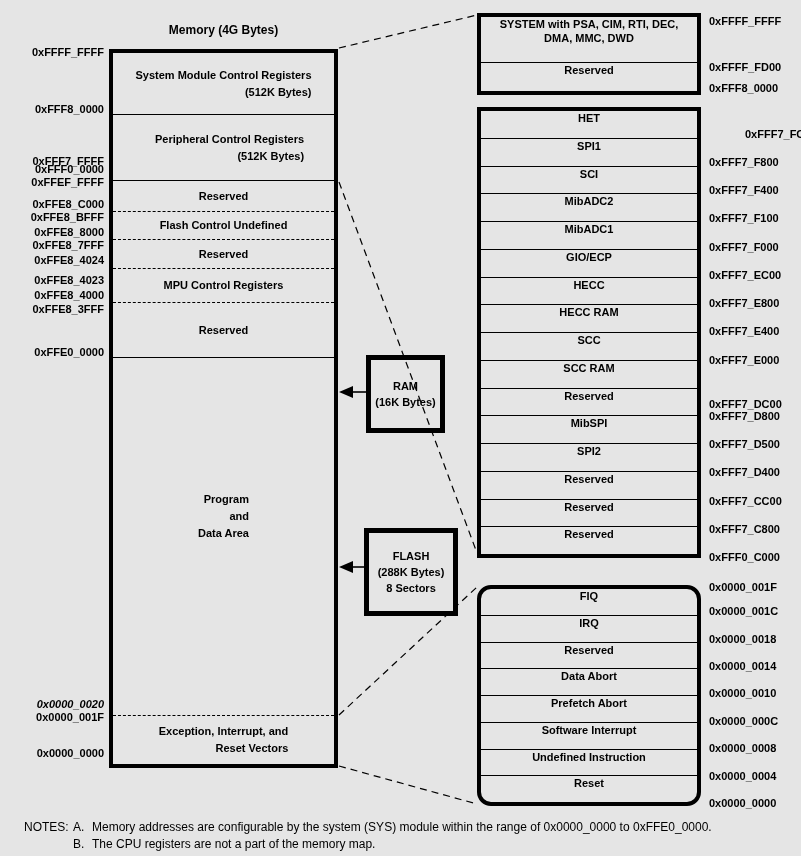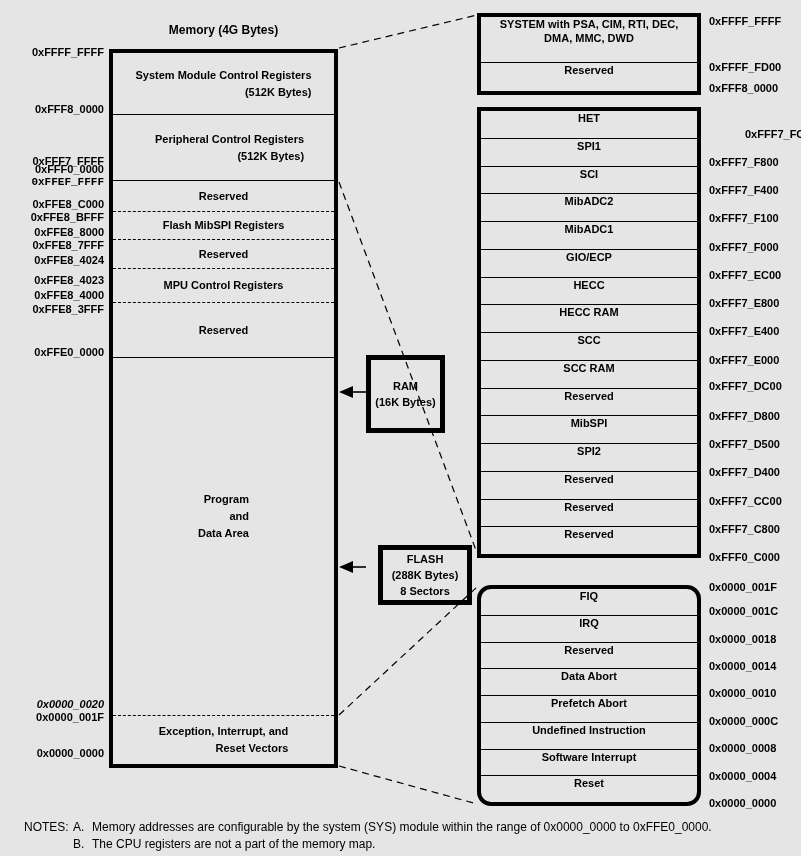--- a/index.html
+++ b/index.html
@@ -33,21 +33,21 @@
   }
   .addr-l{left:0;width:104px;text-align:right;}
   .addr-r{left:709px;text-align:left;}
   
   .callout{
     border:5px solid #000;box-sizing:border-box;
     display:flex;align-items:center;justify-content:center;text-align:center;
     font-size:11px;font-weight:bold;line-height:16px;
   }
   .ram-box{left:366px;top:355px;width:79px;height:78px;}
-  .flash-box{left:378px;top:528px;width:94px;height:60px;margin-top:17px;}
+  .flash-box{left:364px;top:528px;width:94px;height:88px;}
   
   .rframe{
     left:477px;width:224px;border:4px solid #000;box-sizing:border-box;
     display:flex;flex-direction:column;
   }
   .sys-box{top:13px;height:82px;}
   .peri-box{top:107px;height:451px;}
   .vec-box{top:585px;height:221px;border-radius:14px;}
   .rrow{
     box-sizing:border-box;flex:1;
@@ -88,21 +88,21 @@
 (512K Bytes)</span>
       </div>
     <div class="seg b-solid" style="height:66px;padding-left:12px;">
         <span class="pre">Peripheral Control Registers
 (512K Bytes)</span>
       </div>
     <div class="seg b-dash" style="height:31px;">
         <span class="pre">Reserved</span>
       </div>
     <div class="seg b-dash" style="height:28px;">
-        <span class="pre">Flash MibSPI Registers</span>
+        <span class="pre">Flash Control Undefined</span>
       </div>
     <div class="seg b-dash" style="height:29px;">
         <span class="pre">Reserved</span>
       </div>
     <div class="seg b-dash" style="height:34px;">
         <span class="pre">MPU Control Registers</span>
       </div>
     <div class="seg b-solid" style="height:55px;">
         <span class="pre">Reserved</span>
       </div>
@@ -114,21 +114,21 @@
     <div class="seg" style="height:48px;">
         <span class="pre">Exception, Interrupt, and
 Reset Vectors</span>
       </div>
   </div>
 
   <div class="addr addr-l" style="top:46px;">0xFFFF_FFFF</div>
   <div class="addr addr-l" style="top:103px;">0xFFF8_0000</div>
   <div class="addr addr-l" style="top:115px;margin-top:40px;">0xFFF7_FFFF</div>
   <div class="addr addr-l" style="top:163px;">0xFFF0_0000</div>
-  <div class="addr addr-l" style="top:176px;font-family:Liberation Mono, monospace;">0xFFEF_FFFF</div>
+  <div class="addr addr-l" style="top:176px;">0xFFEF_FFFF</div>
   <div class="addr addr-l" style="top:198px;">0xFFE8_C000</div>
   <div class="addr addr-l" style="top:211px;">0xFFE8_BFFF</div>
   <div class="addr addr-l" style="top:226px;">0xFFE8_8000</div>
   <div class="addr addr-l" style="top:239px;">0xFFE8_7FFF</div>
   <div class="addr addr-l" style="top:254px;">0xFFE8_4024</div>
   <div class="addr addr-l" style="top:274px;">0xFFE8_4023</div>
   <div class="addr addr-l" style="top:289px;">0xFFE8_4000</div>
   <div class="addr addr-l" style="top:303px;">0xFFE8_3FFF</div>
   <div class="addr addr-l" style="top:346px;">0xFFE0_0000</div>
   <div class="addr addr-l" style="top:698px;font-style:italic;">0x0000_0020</div>
@@ -206,21 +206,21 @@
   </div>
   <div class="addr addr-r" style="top:128px;padding-left:36px;">0xFFF7_FC00</div>
   <div class="addr addr-r" style="top:156px;">0xFFF7_F800</div>
   <div class="addr addr-r" style="top:184px;">0xFFF7_F400</div>
   <div class="addr addr-r" style="top:212px;">0xFFF7_F100</div>
   <div class="addr addr-r" style="top:241px;">0xFFF7_F000</div>
   <div class="addr addr-r" style="top:269px;">0xFFF7_EC00</div>
   <div class="addr addr-r" style="top:297px;">0xFFF7_E800</div>
   <div class="addr addr-r" style="top:325px;">0xFFF7_E400</div>
   <div class="addr addr-r" style="top:354px;">0xFFF7_E000</div>
-  <div class="addr addr-r" style="top:380px;">0xFFF7_DC00</div>
+  <div class="addr addr-r" style="top:398px;">0xFFF7_DC00</div>
   <div class="addr addr-r" style="top:410px;">0xFFF7_D800</div>
   <div class="addr addr-r" style="top:438px;">0xFFF7_D500</div>
   <div class="addr addr-r" style="top:466px;">0xFFF7_D400</div>
   <div class="addr addr-r" style="top:495px;">0xFFF7_CC00</div>
   <div class="addr addr-r" style="top:523px;">0xFFF7_C800</div>
   <div class="addr addr-r" style="top:551px;">0xFFF0_C000</div>
 
   <div class="abs rframe vec-box">
     <div class="rrow b-solid">
         <span>FIQ</span>
@@ -231,24 +231,24 @@
     <div class="rrow b-solid">
         <span>Reserved</span>
       </div>
     <div class="rrow b-solid">
         <span>Data Abort</span>
       </div>
     <div class="rrow b-solid">
         <span>Prefetch Abort</span>
       </div>
     <div class="rrow b-solid">
+        <span>Software Interrupt</span>
+      </div>
+    <div class="rrow b-solid">
         <span>Undefined Instruction</span>
-      </div>
-    <div class="rrow b-solid">
-        <span>Software Interrupt</span>
       </div>
     <div class="rrow">
         <span>Reset</span>
       </div>
   </div>
   <div class="addr addr-r" style="top:581px;">0x0000_001F</div>
   <div class="addr addr-r" style="top:605px;">0x0000_001C</div>
   <div class="addr addr-r" style="top:633px;">0x0000_0018</div>
   <div class="addr addr-r" style="top:660px;">0x0000_0014</div>
   <div class="addr addr-r" style="top:687px;">0x0000_0010</div>

